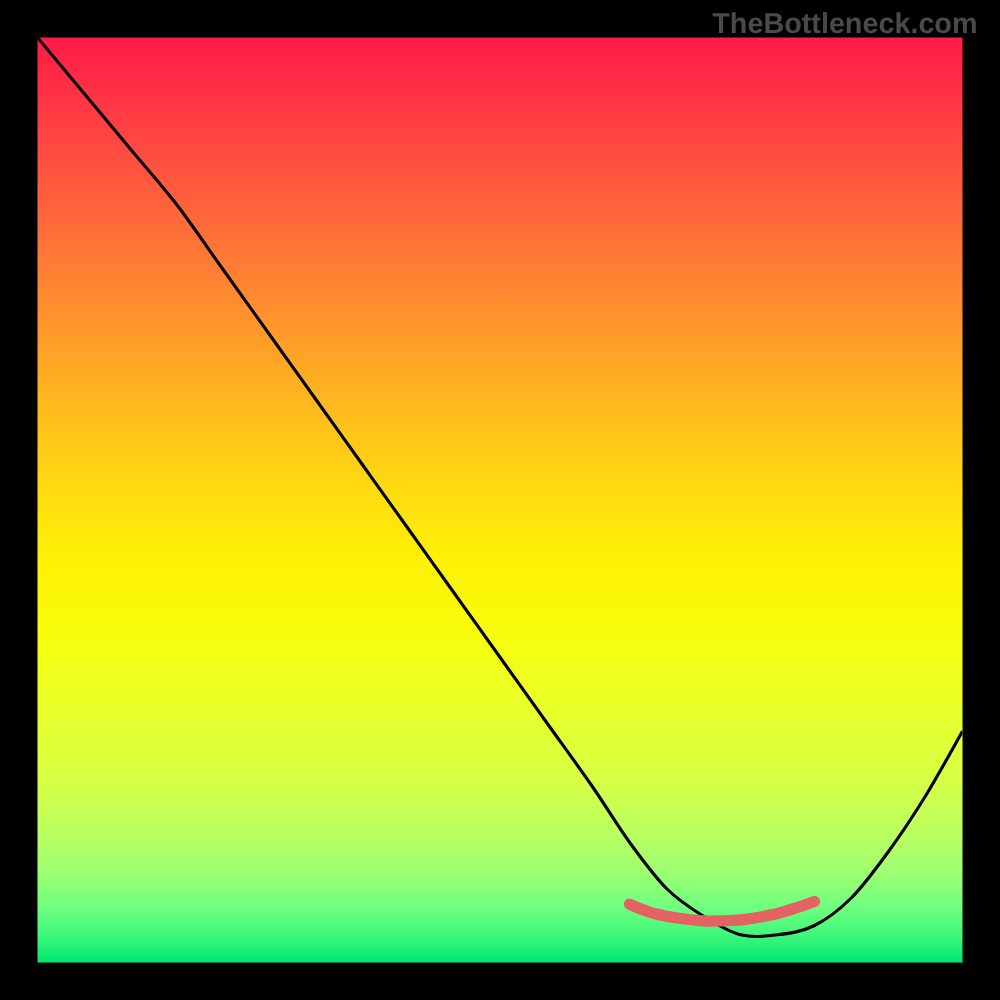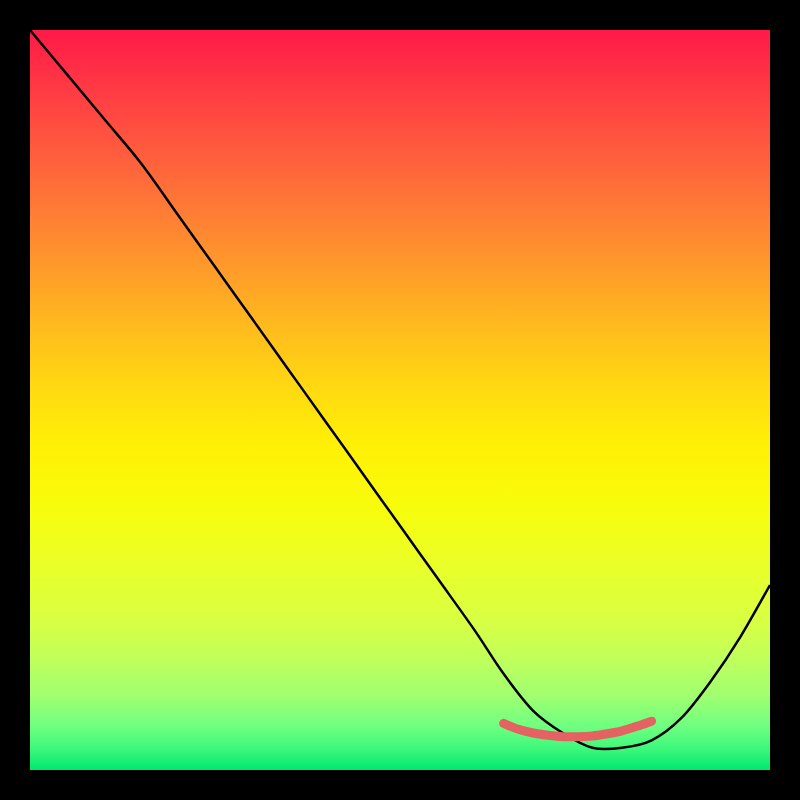--- a/index.html
+++ b/index.html
@@ -61,20 +61,21 @@
     left: 0;
     top: 0;
     width: 740px;
     height: 740px;
   }
 </style>
 </head>
 <body>
 
 <div class="container">
+  <div class="watermark">TheBottleneck.com</div>
 
   <div class="plot-area">
     <div class="gradient-bg"></div>
 
     <svg class="curve" viewBox="0 0 740 740" preserveAspectRatio="none">
       <path id="main-curve" fill="none" stroke="#000000" stroke-width="2.5" d="M 0 0 C 6.166666666666667 7.4000000000000155, 24.666666666666664 29.6000000000001, 37 44.40000000000009 C 49.333333333333336 59.20000000000008, 61.666666666666664 73.99999999999996, 74 88.79999999999995 C 86.33333333333333 103.59999999999995, 98.66666666666667 117.1666666666667, 111 133.20000000000005 C 123.33333333333333 149.23333333333338, 135.66666666666666 167.73333333333335, 148 185 C 160.33333333333334 202.26666666666665, 172.66666666666666 219.53333333333327, 185 236.79999999999995 C 197.33333333333334 254.06666666666663, 209.66666666666666 271.33333333333337, 222 288.6 C 234.33333333333334 305.8666666666667, 246.66666666666666 323.1333333333333, 259 340.4 C 271.3333333333333 357.66666666666663, 283.6666666666667 374.9333333333334, 296 392.20000000000005 C 308.3333333333333 409.4666666666667, 320.6666666666667 426.73333333333335, 333 444 C 345.3333333333333 461.26666666666665, 357.66666666666663 478.5333333333333, 370 495.79999999999995 C 382.33333333333337 513.0666666666666, 394.66666666666674 530.3333333333334, 407.00000000000006 547.6 C 419.33333333333337 564.8666666666667, 432.9 583.3666666666667, 444 599.4 C 455.1 615.4333333333333, 463.73333333333335 630.2333333333333, 473.6 643.8 C 483.4666666666667 657.3666666666666, 493.33333333333337 670.9333333333333, 503.20000000000005 680.8 C 513.0666666666667 690.6666666666666, 522.9333333333333 696.8333333333334, 532.8 703 C 542.6666666666666 709.1666666666666, 552.5333333333333 715.3333333333333, 562.4 717.8 C 572.2666666666667 720.2666666666667, 582.1333333333333 719.0333333333333, 592 717.8 C 601.8666666666667 716.5666666666666, 611.7333333333333 715.3333333333333, 621.6 710.4 C 631.4666666666667 705.4666666666667, 641.3333333333334 698.0666666666667, 651.2 688.2 C 661.0666666666667 678.3333333333334, 670.9333333333334 664.7666666666668, 680.8000000000001 651.2 C 690.6666666666667 637.6333333333333, 700.5333333333333 622.8333333333333, 710.4 606.8 C 720.2666666666667 590.7666666666667, 735.0666666666666 563.6333333333333, 740 555"></path>
       <path id="marker-band" fill="none" stroke="#e56262" stroke-width="9" stroke-linecap="round" d="M 473.6 693.38 C 476.0666666666667 694.3666666666667, 483.4666666666667 697.6966666666666, 488.40000000000003 699.3 C 493.33333333333337 700.9033333333333, 498.2666666666667 702.0133333333333, 503.20000000000005 703 C 508.1333333333334 703.9866666666667, 513.0666666666667 704.6033333333334, 518 705.22 C 522.9333333333333 705.8366666666667, 527.8666666666666 706.4533333333334, 532.8 706.7 C 537.7333333333333 706.9466666666667, 542.6666666666667 706.8233333333334, 547.6 706.7 C 552.5333333333333 706.5766666666667, 557.4666666666667 706.4533333333334, 562.4 705.96 C 567.3333333333333 705.4666666666667, 572.2666666666667 704.6033333333334, 577.2 703.74 C 582.1333333333334 702.8766666666667, 587.0666666666667 702.0133333333333, 592 700.78 C 596.9333333333333 699.5466666666666, 601.8666666666666 697.9433333333334, 606.8 696.34 C 611.7333333333333 694.7366666666667, 619.1333333333333 692.0233333333333, 621.6 691.16"></path>
     </svg>
   </div>
 </div>

